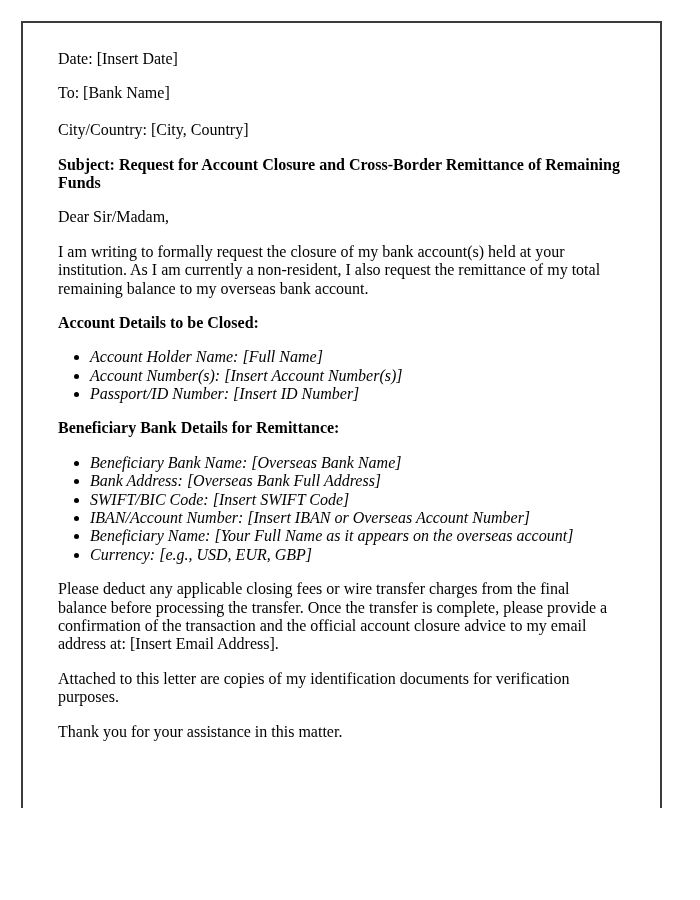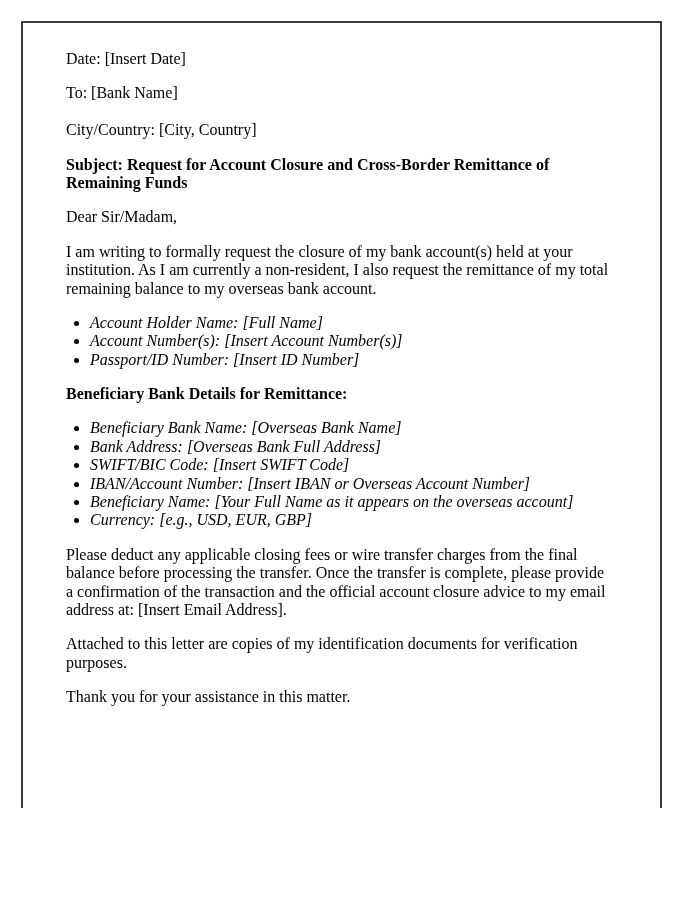--- a/index.html
+++ b/index.html
@@ -19,21 +19,21 @@
     border-bottom: none;
     padding: 27px 30px 0 27px;
     overflow: hidden;
     background: #ffffff;
     font-family: "Liberation Serif", "DejaVu Serif", serif;
     font-size: 16px;
     line-height: 1.15;
     color: #000000;
   }
   .page p {
-    margin: 16px 16px;
+    margin: 16px 8px;
   }
   .page p:first-child {
     margin-top: 0;
   }
   .bold {
     font-weight: bold;
   }
   .page ul {
     margin: 16px 0;
     padding-left: 40px;
@@ -52,20 +52,21 @@
   <p>Date: [Insert Date]</p>
 
   <p><span>To: [Bank Name]</span><br><br><span>City/Country: [City, Country]</span></p>
 
   <p class="bold">Subject: Request for Account Closure and Cross-Border Remittance of Remaining Funds</p>
 
   <p>Dear Sir/Madam,</p>
 
   <p>I am writing to formally request the closure of my bank account(s) held at your institution. As I am currently a non-resident, I also request the remittance of my total remaining balance to my overseas bank account.</p>
 
+  <p class="bold">Account Details to be Closed:</p>
 
   <ul>
     <li>Account Holder Name: [Full Name]</li>
     <li>Account Number(s): [Insert Account Number(s)]</li>
     <li>Passport/ID Number: [Insert ID Number]</li>
   </ul>
 
   <p class="bold">Beneficiary Bank Details for Remittance:</p>
 
   <ul>

